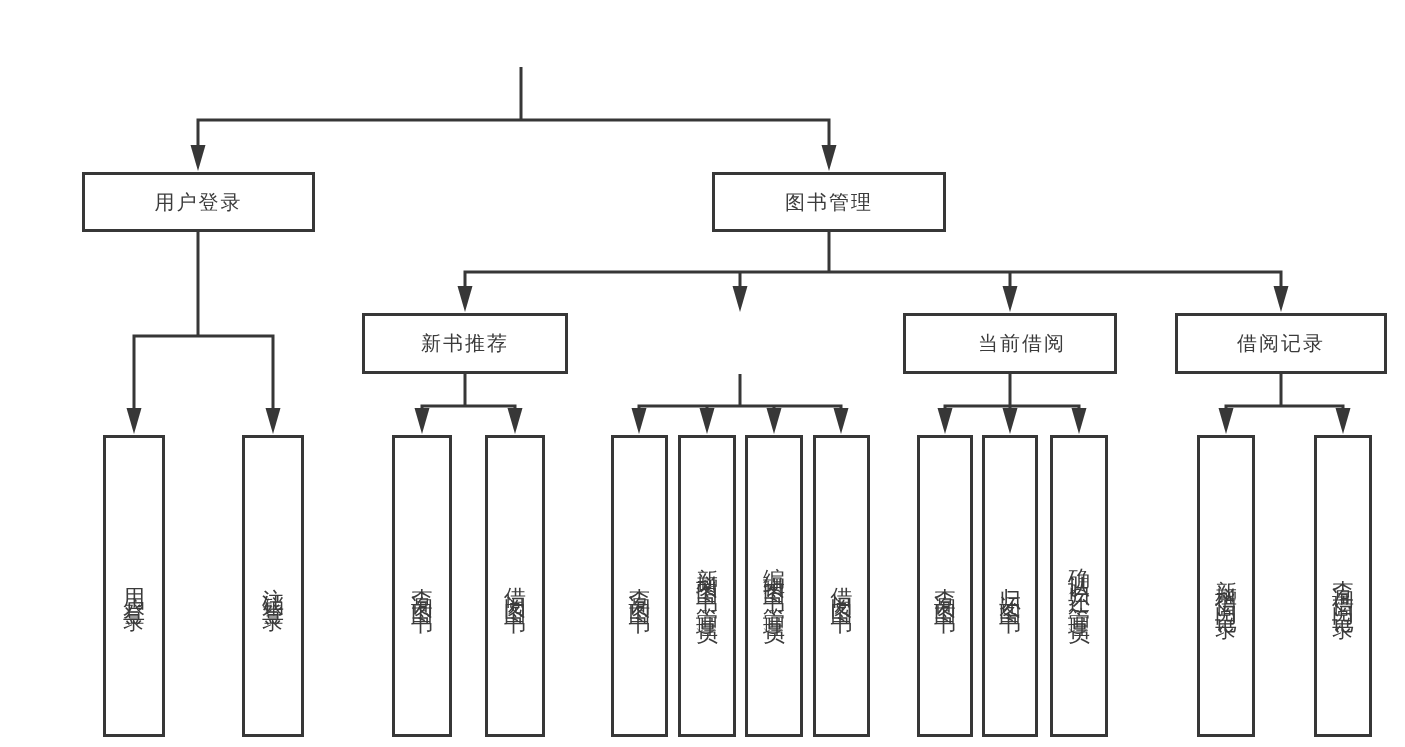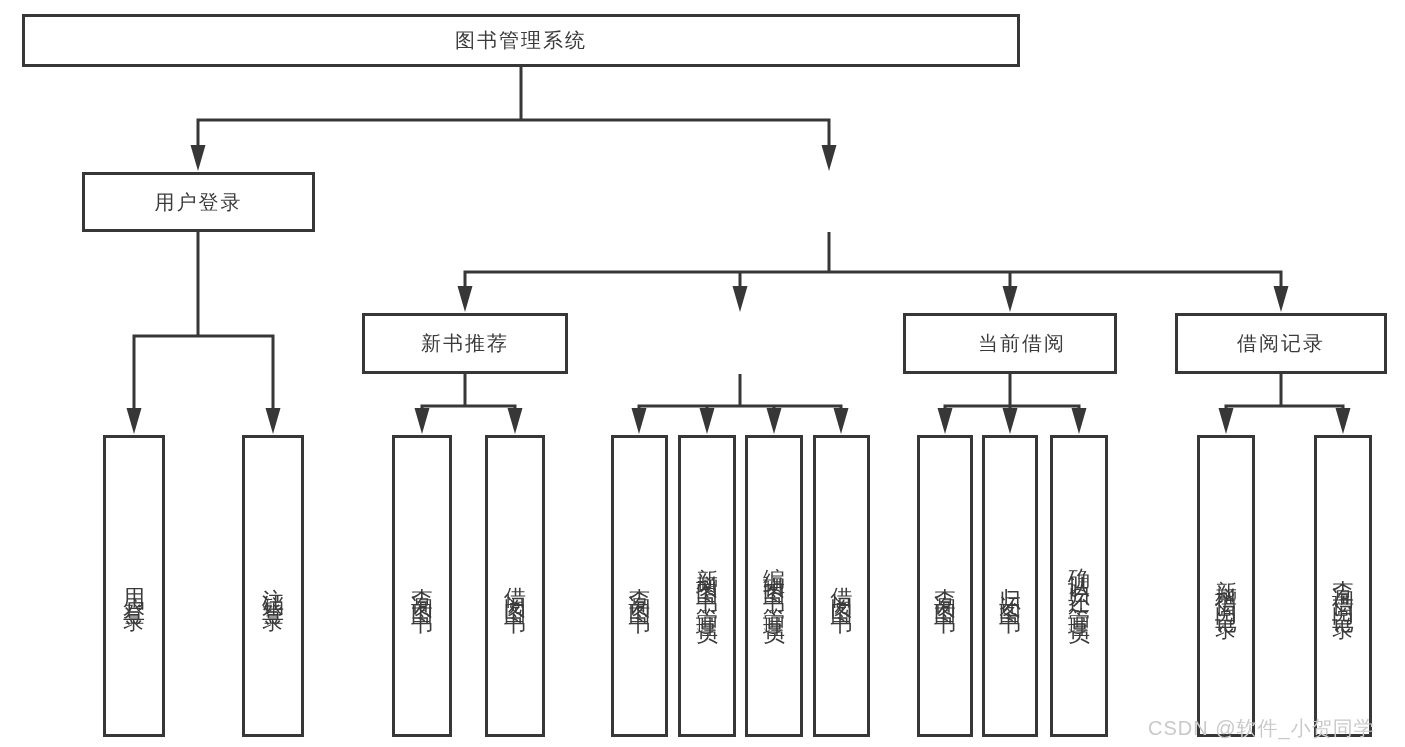--- a/index.html
+++ b/index.html
@@ -75,26 +75,26 @@
       <polygon points="766.5,408 781.5,408 774,434"></polygon>
       <polygon points="833.5,408 848.5,408 841,434"></polygon>
       <polygon points="937.5,408 952.5,408 945,434"></polygon>
       <polygon points="1002.5,408 1017.5,408 1010,434"></polygon>
       <polygon points="1071.5,408 1086.5,408 1079,434"></polygon>
       <polygon points="1218.5,408 1233.5,408 1226,434"></polygon>
       <polygon points="1335.5,408 1350.5,408 1343,434"></polygon>
     </g>
   </svg>
 
-  <div class="hbox" style="left:22px;top:14px;width:998px;height:53px;">
-    <span>图书管理系统</span>
-  </div>
 
   <div class="hbox" style="left:82px;top:172px;width:233px;height:60px;">
     <span>用户登录</span>
+  </div>
+  <div class="hbox" style="left:712px;top:172px;width:234px;height:60px;">
+    <span>图书管理</span>
   </div>
 
   <div class="hbox" style="left:362px;top:313px;width:206px;height:61px;text-align:center;">
     <span>新书推荐</span>
   </div>
   <div class="hbox" style="left:903px;top:313px;width:214px;height:61px;padding-left:24px;">
     <span>当前借阅</span>
   </div>
   <div class="hbox" style="left:1175px;top:313px;width:212px;height:61px;">
     <span>借阅记录</span>
@@ -137,15 +137,14 @@
     <span class="vtext">确认归还（管理员）</span>
   </div>
 
   <div class="vbox" style="left:1197px;width:58px;">
     <span class="vtext">新增借阅记录</span>
   </div>
   <div class="vbox" style="left:1314px;width:58px;">
     <span class="vtext">查询借阅记录</span>
   </div>
 
-  <div class="watermark">CSDN @软件_小贺同学</div>
 
 </div>
 
 </body></html>

